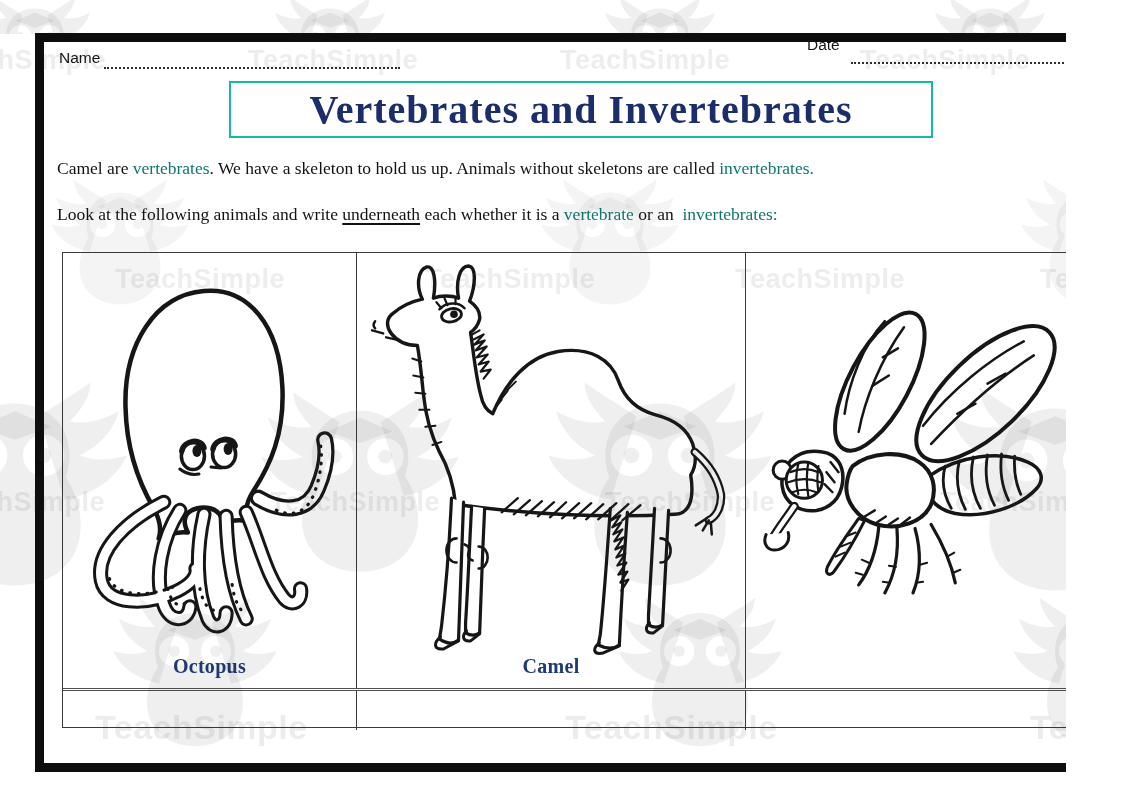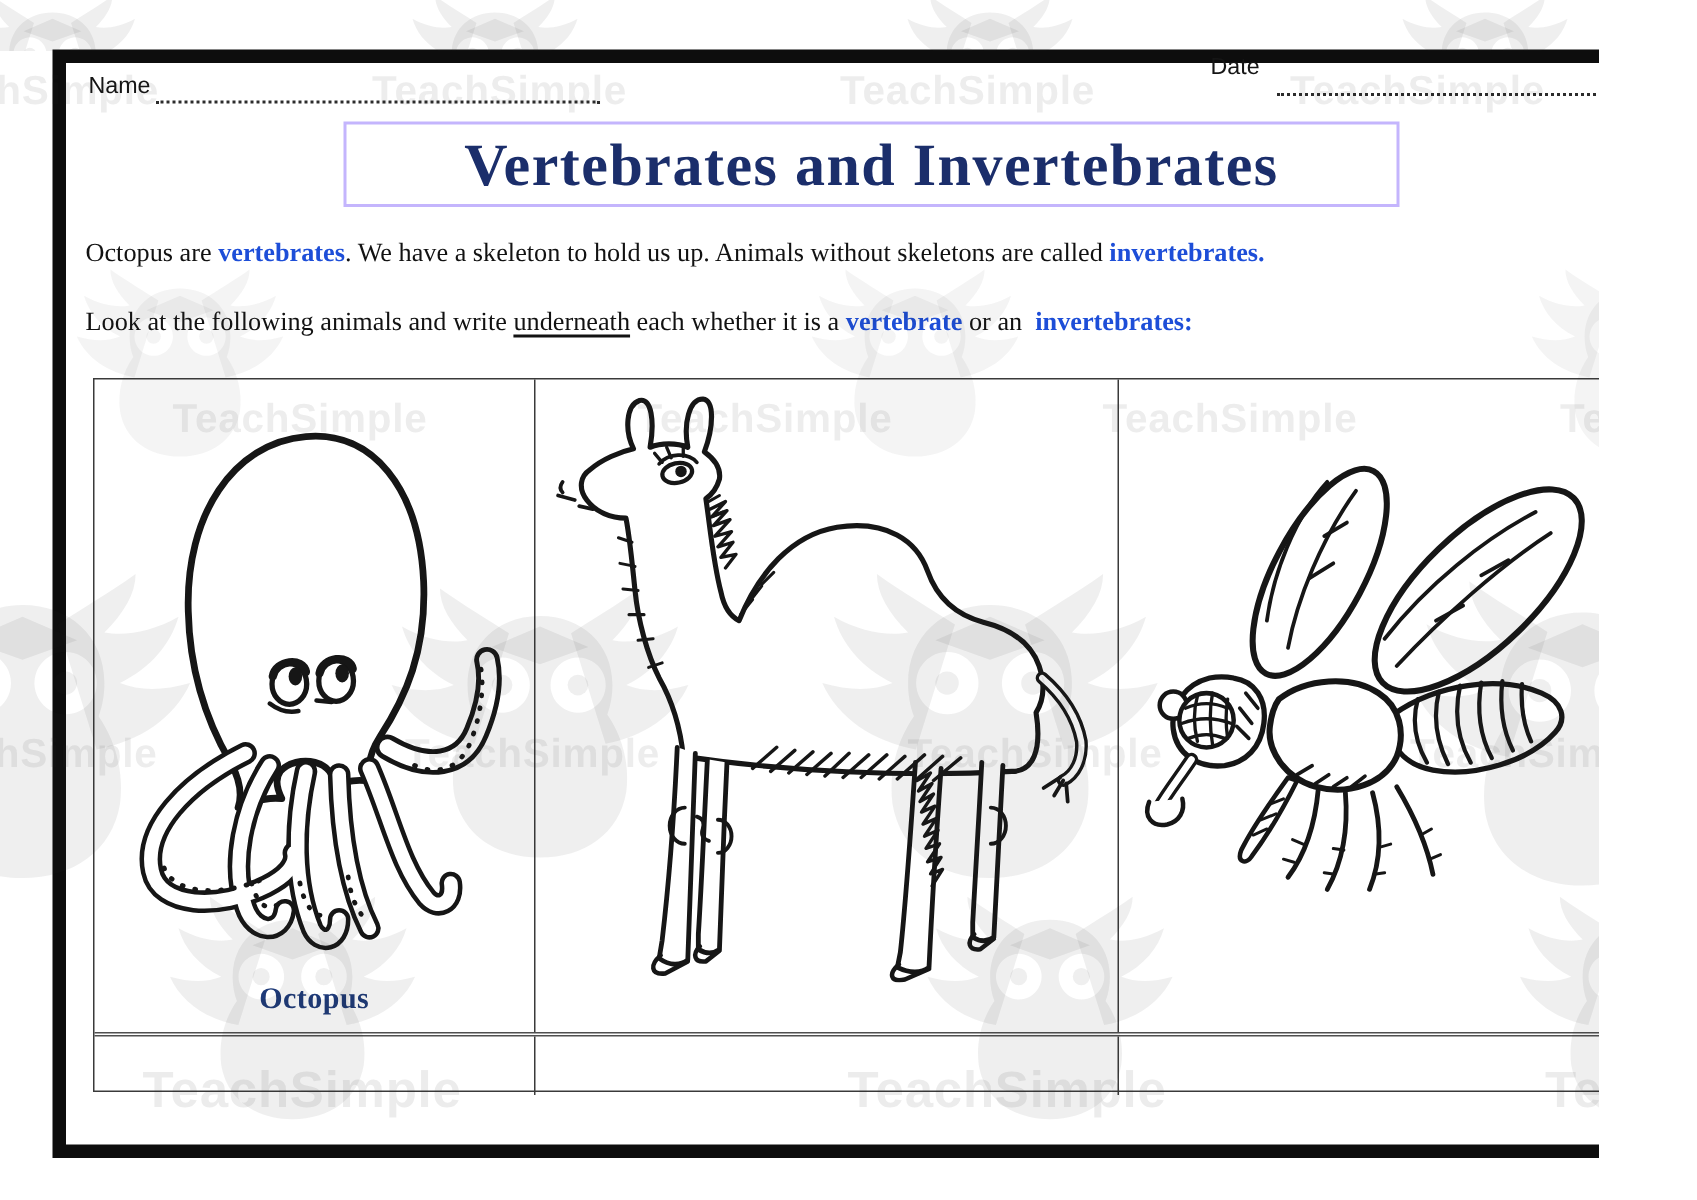--- a/index.html
+++ b/index.html
@@ -29,33 +29,33 @@
   .field-label {
     position:absolute; font-family:"Liberation Sans", sans-serif;
     font-size:15.5px; color:#151515;
   }
   .fill-line {
     position:absolute; height:17px;
     border-bottom:2px dotted #2c2c2c;
   }
   .title-box {
     position:absolute; left:229px; top:81px; width:704px; height:57px;
-    box-sizing:border-box; border:2px solid #c4b5fd; background:#fff;
+    box-sizing:border-box; border:2px solid #14b8a6; background:#fff;
     display:flex; align-items:center; justify-content:center;
   }
   .title-text {
     font-family:"Liberation Serif", serif; font-weight:700;
     font-size:40px; letter-spacing:1px; color:#1b2e6b;
   }
   
   .para {
     position:absolute; left:57px; width:1010px;
     font-size:17.5px; line-height:22px; white-space:pre-wrap; color:#121212;
   }
-  .kw { color:#1d4ed8; font-weight:700; }
+  .kw { color:#0f766e; font-weight:400; }
   .ul { text-decoration:underline; text-underline-offset:3px; text-decoration-thickness:1.5px;text-align:right; }
   
   .worksheet-table {
     position:absolute; left:62px; top:252px; width:1010px; height:476px;
     box-sizing:border-box; border:1.5px solid #3a3a3a; background:transparent;
   }
   .trow { display:grid; grid-template-columns:294px 389px auto; }
   .trow.images { height:435px; }
   .trow.answers { height:39px; border-top:3px double #4f4f4f; }
   .tcell { position:relative; box-sizing:border-box; border-right:1.5px solid #3a3a3a; }
@@ -94,21 +94,21 @@
 
     <span class="field-label" style="left:59px; top:49px;">Name</span>
     <span class="fill-line" style="left:104px; top:50px; width:296px;"></span>
     <span class="field-label" style="left:807px; top:36px;">Date</span>
     <span class="fill-line" style="left:851px; top:45px; width:224px;"></span>
 
     <div class="title-box">
       <span class="title-text">Vertebrates and Invertebrates</span>
     </div>
 
-    <p class="para" style="top:157px; margin:0;"><span>Octopus are </span><span class="kw">vertebrates</span><span>. We have a skeleton to hold us up. Animals without skeletons are called </span><span class="kw">invertebrates.</span></p>
+    <p class="para" style="top:157px; margin:0;"><span>Camel are </span><span class="kw">vertebrates</span><span>. We have a skeleton to hold us up. Animals without skeletons are called </span><span class="kw">invertebrates.</span></p>
 
     <p class="para" style="top:203px; margin:0;"><span>Look at the following animals and write </span><span class="ul">underneath</span><span> each whether it is a </span><span class="kw">vertebrate</span><span> or an  </span><span class="kw">invertebrates:</span></p>
 
     <div class="worksheet-table">
       <div class="trow images">
 
         <div class="tcell">
           <svg class="drawing octopus" width="260" height="354" viewBox="0 0 258 352">
             <g stroke="#161616" fill="none" stroke-linecap="round" stroke-linejoin="round">
               <path fill="#fff" stroke-width="4.5" d="M124,4 C76,8 44,56 46,120 C47,163 60,196 74,220 C80,231 82,241 79,250 C90,245 99,243 108,244 C104,236 104,230 107,226 C112,220 122,218 130,220 C138,222 143,228 142,236 C150,232 160,231 168,233 C164,224 166,214 173,203 C190,177 204,146 202,100 C199,38 168,0 124,4 Z"></path>
@@ -206,20 +206,21 @@
               <g transform="rotate(-12 88 54)">
                   <ellipse cx="88" cy="54" rx="10" ry="6.5" stroke-width="2.8" fill="#fff"></ellipse>
                 </g>
               <circle cx="90.5" cy="53" r="3.8" fill="#161616" stroke="none"></circle>
               <path stroke-width="2.2" d="M78,47 l-5,-6 M84,44 l-3,-7 M92,43 l0,-7"></path>
               <path stroke-width="2.5" d="M76,48 C82,41 95,40 101,47"></path>
               <path stroke-width="2.5" d="M12,60 q-3,4 0,7"></path>
               <path stroke-width="2.5" d="M9,69 l11,3 M23,76 l9,2"></path>
             </g>
           </svg>
+          <div class="animal-label">Camel</div>
         </div>
 
         <div class="tcell">
           <svg class="drawing fly" width="298" height="314" viewBox="0 0 296 312">
             <g stroke="#161616" fill="none" stroke-linecap="round" stroke-linejoin="round">
 
               <path fill="#fff" stroke-width="3.5" d="M168,182 C196,162 238,156 266,168 C280,174 283,185 275,194 C258,213 222,224 194,219 C178,216 167,206 166,193 Z"></path>
               <g stroke-width="2.8">
                 <path d="M184,172 C180,186 182,200 190,214"></path>
                   <path d="M198,167 C194,183 196,199 204,215"></path>

